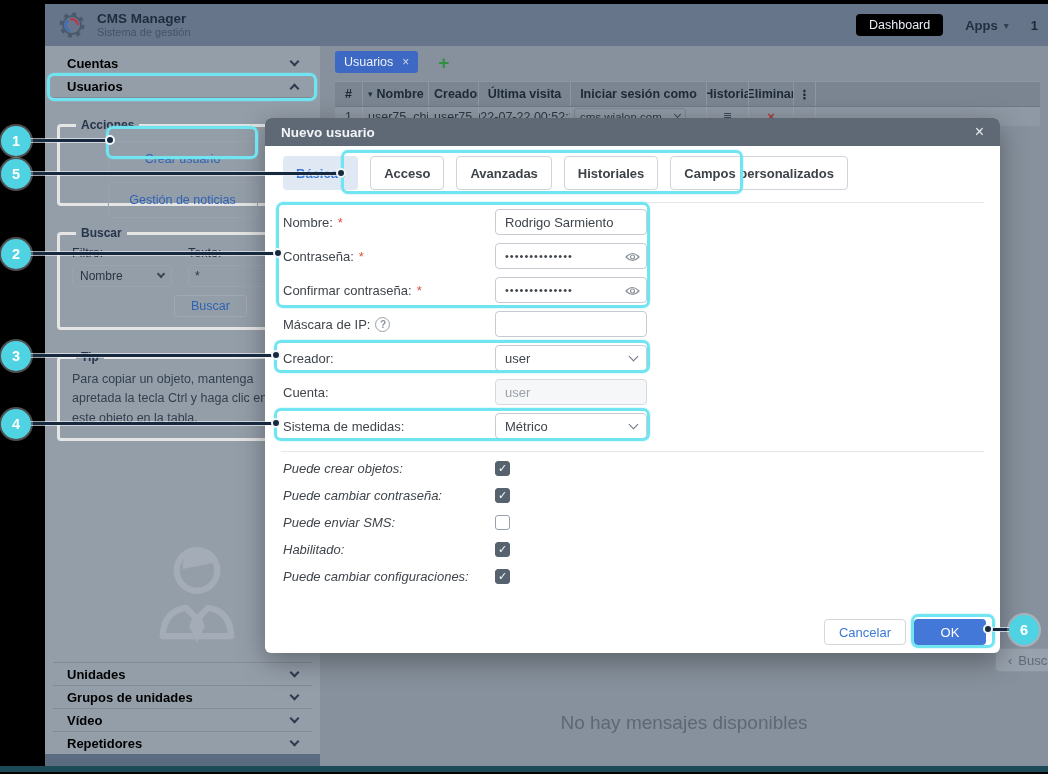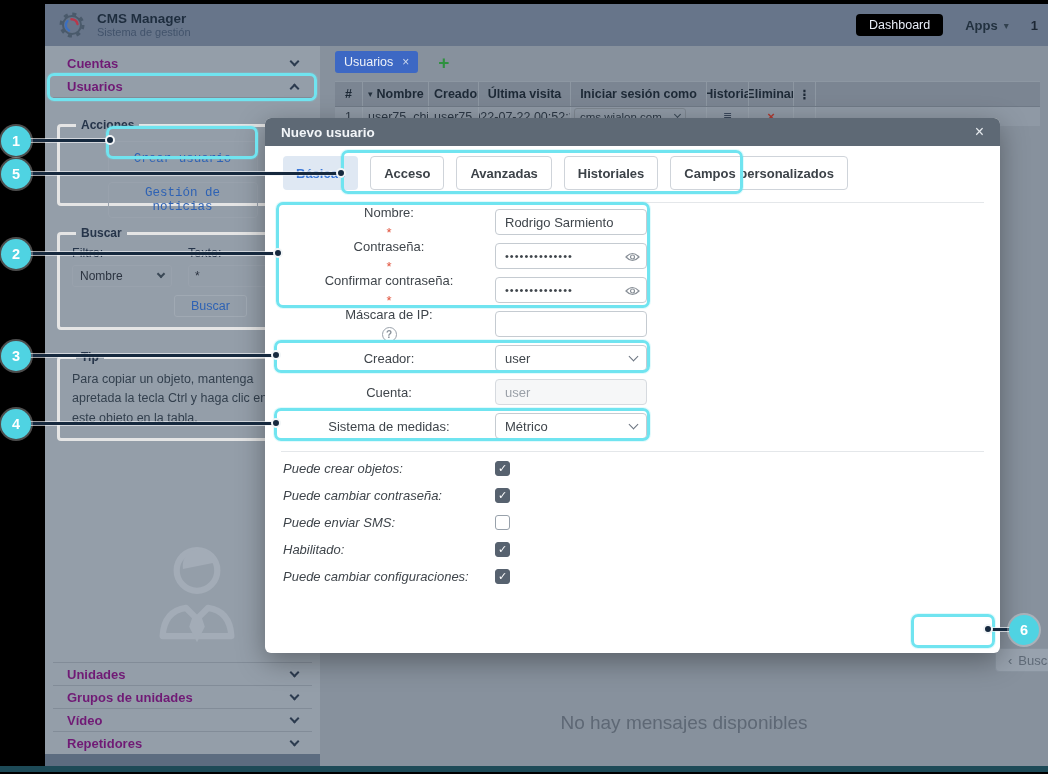--- a/index.html
+++ b/index.html
@@ -18,29 +18,29 @@
   .hdr .t1{font-size:13.5px;font-weight:bold;color:#1e2d3e;}
   .hdr .t2{font-size:11px;color:#42536b;}
   .hdr-right{position:absolute;right:8px;top:0;height:42px;display:flex;align-items:center;gap:22px;}
   .dash-btn{height:22px;padding:0 13px;background:#000000;color:#e9eef7;border:none;border-radius:4px;font-size:12.5px;font-family:inherit;}
   .apps{display:flex;align-items:center;gap:6px;font-size:13px;color:#22313f;font-weight:bold;}
   .apps .caret{font-size:10px;color:#32414f;}
   .hdr-count{font-size:13px;color:#1d2835;font-weight:bold;padding-right:2px;}
 
   
   .sidebar{position:absolute;left:0;top:42px;width:275px;height:720px;background:#949ea9;}
-  .acc-row{height:23px;display:flex;align-items:center;justify-content:space-between;padding:0 14px;margin:0 8px;font-weight:bold;font-size:13px;color:#701a75;}
+  .acc-row{height:23px;display:flex;align-items:center;justify-content:space-between;padding:0 14px;margin:0 8px;font-weight:bold;font-size:13px;color:#000000;}
   .acc-top .acc-row{border-bottom:1px solid #828c98;}
   .acc-top{padding-top:6px;}
   .chev{width:7px;height:7px;border-right:2px solid #2c3b4f;border-bottom:2px solid #2c3b4f;display:inline-block;}
   .chev.down{transform:rotate(45deg);margin-top:-4px;}
   .chev.up{transform:rotate(-135deg);margin-top:4px;}
   .fs{border:3px solid #e5e5e5;border-radius:4px;margin:20px 12px 0 12px;padding:4px 10px 10px 10px;}
   .fs legend{font-size:12px;font-weight:bold;color:#26354a;padding:0 5px;margin-left:6px;}
-  .side-btn{display:block;width:150px;margin:5px auto 0 auto;height:36px;border:1px solid #99a2ad;border-radius:4px;background:transparent;color:#2e62b4;font-size:12.5px;font-family:Liberation Mono, monospace;}
+  .side-btn{display:block;width:150px;margin:5px auto 0 auto;height:36px;border:1px solid #99a2ad;border-radius:4px;background:transparent;color:#2e62b4;font-size:12.5px;font-family:Liberation Sans, sans-serif;}
   .fs-acciones{height:88px;}
   .bus-grid{display:grid;grid-template-columns:100px 86px;gap:5px 16px;font-size:12.5px;color:#26354a;padding:2px 2px 0 2px;align-items:center;}
   .side-sel{height:22px;border:1px solid #99a2ad;border-radius:3px;display:flex;align-items:center;justify-content:space-between;padding:0 7px;font-size:12px;color:#2b3340;}
   .side-sel .chev{width:6px;height:6px;border-color:#3a4856;}
   .side-input{height:22px;border:1px solid #99a2ad;border-radius:3px;background:transparent;color:#2b3340;padding:0 6px;font-size:12px;width:100%;font-family:inherit;}
   .buscar-btn{height:22px;border:1px solid #a0a9b3;border-radius:3px;color:#2e62b4;font-size:12.5px;background:transparent;padding:0 16px;margin:8px 0 0 104px;font-family:inherit;}
   .tip-text{font-size:12.5px;color:#323f4d;line-height:1.55;padding:2px 2px 0 2px;}
   .silhouette{position:absolute;left:102px;top:492px;}
   .side-bottom{position:absolute;left:0;bottom:12px;width:100%;}
   .side-bottom .acc-row{border-top:1px solid #828c98;}
@@ -74,21 +74,21 @@
   .modal{position:absolute;left:265px;top:118px;width:735px;height:535px;background:#fff;border-radius:6px;z-index:10;box-shadow:0 8px 28px rgba(0,0,0,.35);}
   .m-hdr{height:28px;background:#5e6975;border-radius:6px 6px 0 0;display:flex;align-items:center;justify-content:space-between;padding:0 16px;}
   .m-title{color:#f2f5f8;font-size:13.5px;font-weight:bold;}
   .m-close{color:#e8ecf0;font-size:16px;line-height:1;}
   .m-body{position:relative;padding:10px 18px 0 18px;height:507px;}
   .mtabs{display:flex;gap:12px;height:34px;align-items:stretch;}
   .mtab{display:flex;align-items:center;padding:0 13px;font-size:13px;font-weight:bold;color:#3c4248;background:#fff;border:1px solid #cfd4da;border-radius:4px;}
   .mtab.active{background:#dfe8f3;color:#3b78d8;border:none;font-weight:bold;}
   .m-hr{border:none;border-top:1px solid #e4e7ea;margin:12px -2px 6px -2px;}
   .mrow{display:flex;align-items:center;height:26px;margin-bottom:8px;}
-  .mrow .lbl{width:212px;font-size:13px;color:#3f454b;display:flex;align-items:center;gap:5px;flex-direction:column;}
+  .mrow .lbl{width:212px;font-size:13px;color:#3f454b;display:flex;align-items:center;gap:5px;}
   .req{color:#e0503a;}
   .ctl{width:152px;}
   .inp{width:152px;height:26px;border:1px solid #c5cbd1;border-radius:4px;padding:0 9px;font-size:13px;color:#3f454b;font-family:inherit;background:#fff;}
   .inp.pwd{letter-spacing:1px;font-size:11px;padding-right:28px;}
   .pwd-wrap{position:relative;width:152px;}
   .eye{position:absolute;right:7px;top:6px;}
   .inp.dim{background:#f6f7f8;color:#9aa0a8;border-color:#d6dadf;}
   .msel{display:flex;align-items:center;justify-content:space-between;border:1px solid #c5cbd1;border-radius:4px;height:26px;padding:0 9px;font-size:13px;color:#3f454b;background:#fff;}
   .msel .chev{width:7px;height:7px;border-width:1.6px;border-color:#6b7480;}
   .qmark{width:15px;height:15px;border:1.4px solid #9aa2ab;border-radius:50%;display:inline-flex;align-items:center;justify-content:center;font-size:10px;color:#8a929b;font-weight:bold;}
@@ -368,20 +368,24 @@
             <span>✓</span>
           </span>
       </div>
       <div class="cbrow">
         <span class="lbl">Puede cambiar configuraciones:</span>
         <span class="cb checked">
             <span>✓</span>
           </span>
       </div>
 
+      <div class="m-footer">
+        <button class="btn-cancel">Cancelar</button>
+        <button class="btn-ok">OK</button>
+      </div>
     </div>
   </div>
 
   <div class="hl-box" style="left:47px;top:73px;width:270px;height:28px;"></div>
   <div class="hl-box" style="left:106px;top:126px;width:152px;height:33px;"></div>
   <div class="hl-box" style="left:341px;top:150px;width:402px;height:44px;"></div>
   <div class="hl-box" style="left:276px;top:202px;width:374px;height:106px;"></div>
   <div class="hl-box" style="left:274px;top:340px;width:376px;height:33px;"></div>
   <div class="hl-box" style="left:274px;top:408px;width:376px;height:33px;"></div>
   <div class="hl-box" style="left:911px;top:614px;width:84px;height:34px;"></div>

